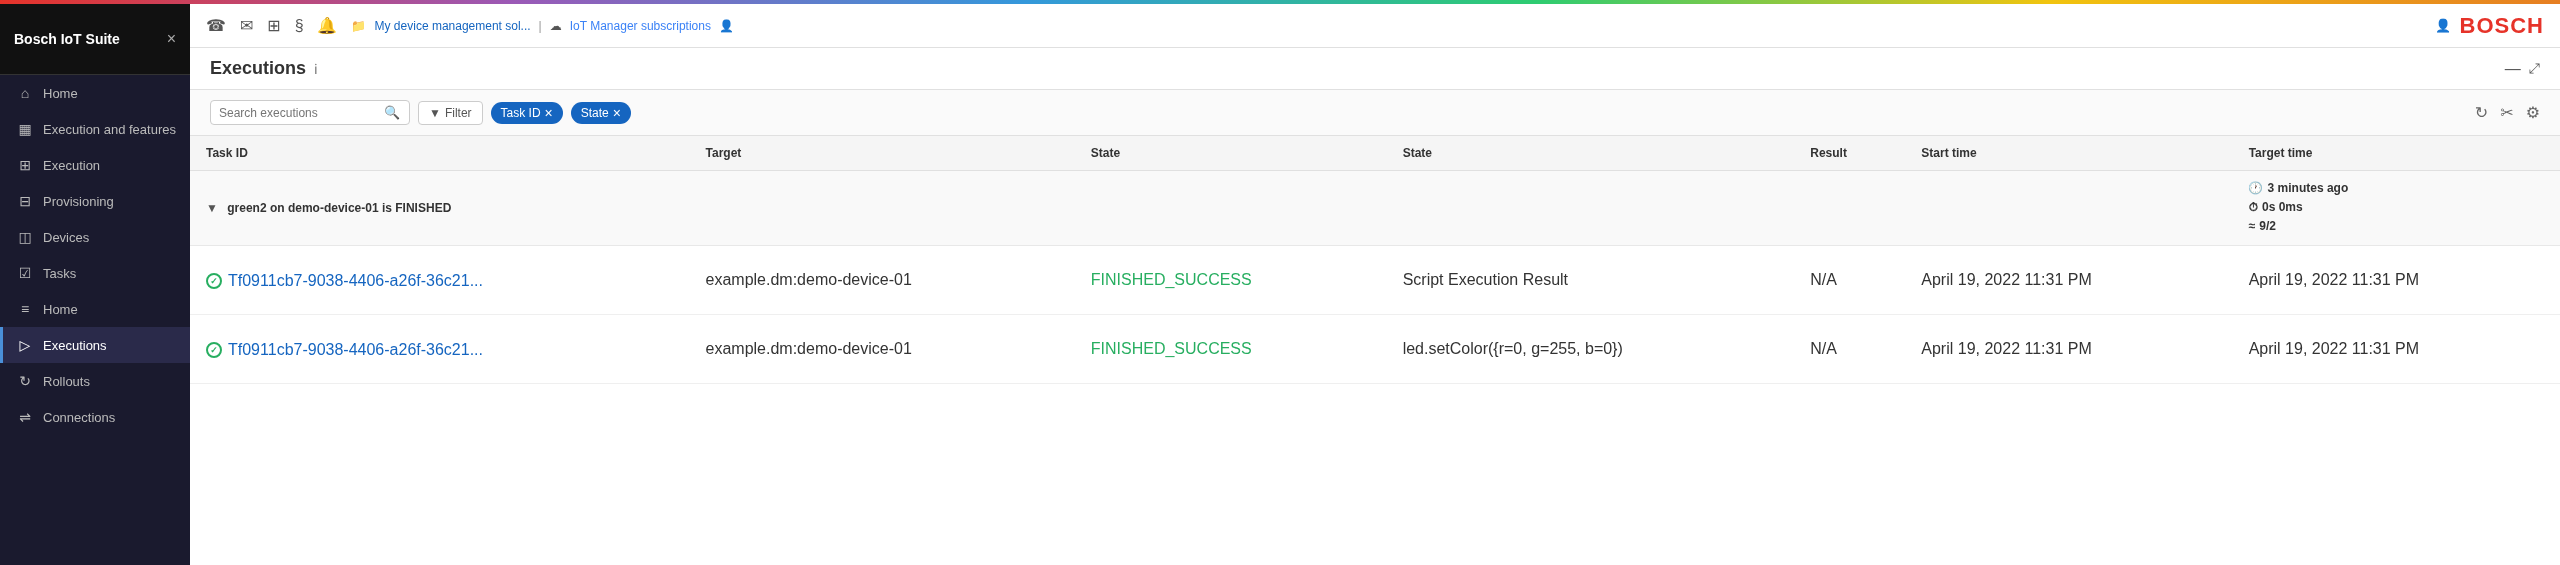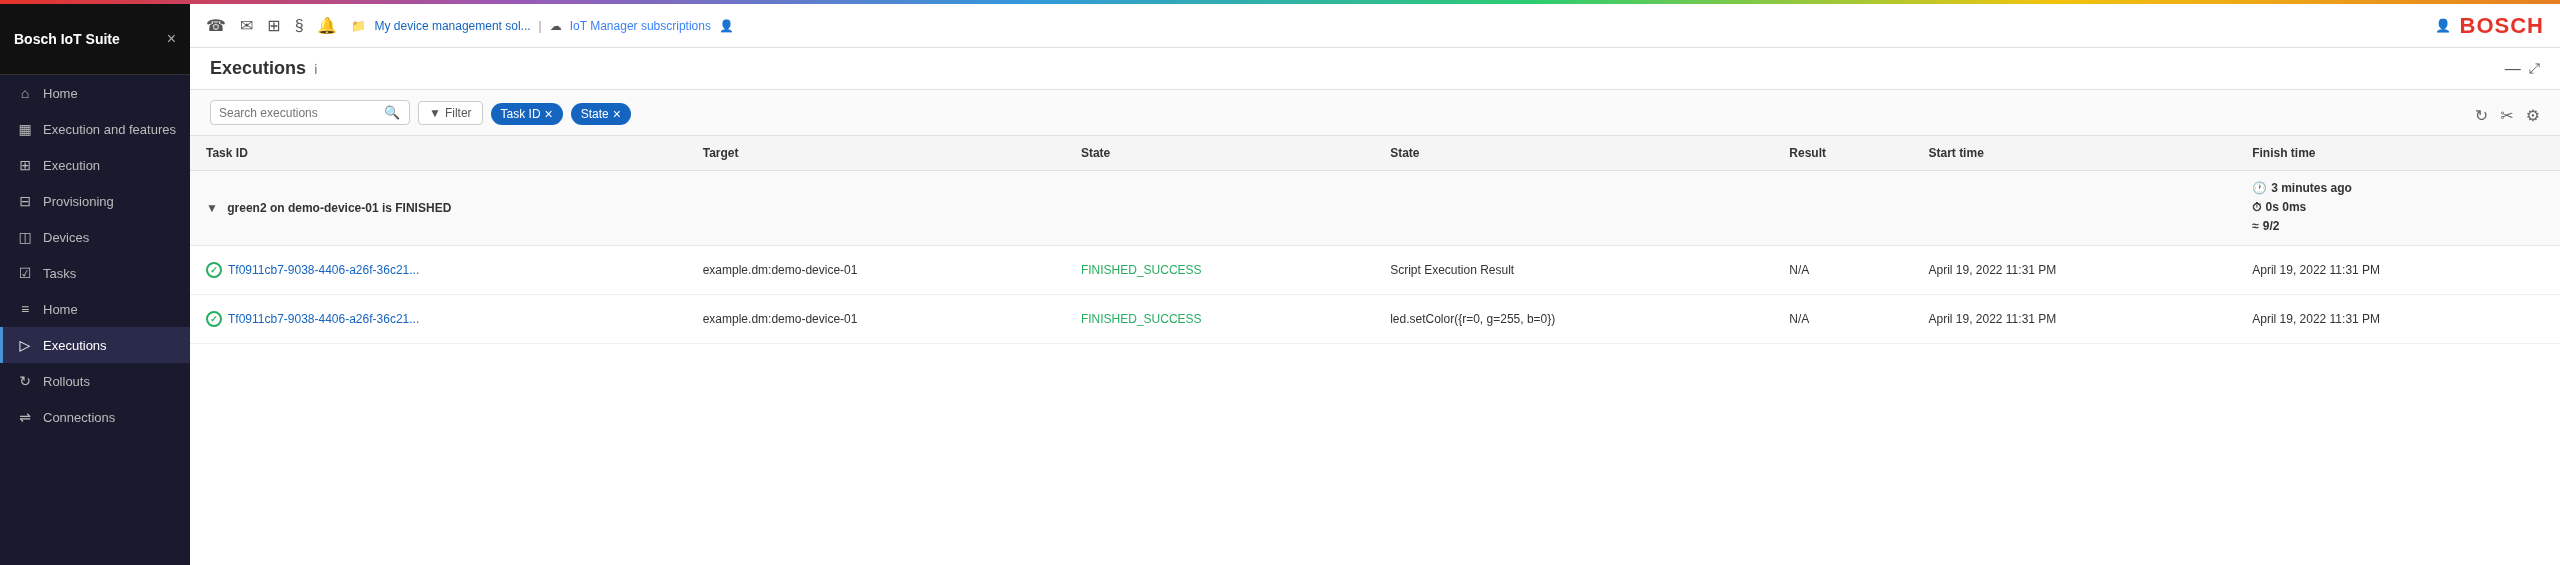--- a/index.html
+++ b/index.html
@@ -159,21 +159,21 @@
     .page-actions {
       display: flex;
       align-items: center;
       gap: 8px;
       color: #555;
     }
 
     
     .toolbar {
       display: flex;
-      align-items: flex-end;
+      align-items: center;
       padding: 10px 20px;
       gap: 8px;
       border-bottom: 1px solid #e0e0e0;
       background: #fafafa;
       flex-shrink: 0;
     }
 
     .search-box {
       display: flex;
       align-items: center;
@@ -278,22 +278,22 @@
       font-size: 11px;
       color: #777;
       line-height: 1.6;
     }
 
     tbody tr.data-row {
       border-bottom: 1px solid #efefef;
     }
 
     tbody td {
-      padding: 16px 16px;
-      font-size: 12px;
+      padding: 24px 16px;
+      font-size: 16px;
       color: #333;
     }
 
     .status-icon {
       display: inline-flex;
       align-items: center;
       gap: 6px;
     }
 
     .status-circle {
@@ -454,21 +454,21 @@
     <div class="table-container">
       <table>
         <thead>
           <tr>
             <th>Task ID</th>
             <th>Target</th>
             <th>State</th>
             <th>State</th>
             <th>Result</th>
             <th>Start time</th>
-            <th>Finish time</th>
+            <th>Target time</th>
           </tr>
         </thead>
         <tbody>
 
           <tr class="group-row">
             <td colspan="6">
               <span class="collapse-icon">▼</span>
               <span>green2 on demo-device-01 is FINISHED</span>
             </td>
             <td class="group-row-right">

